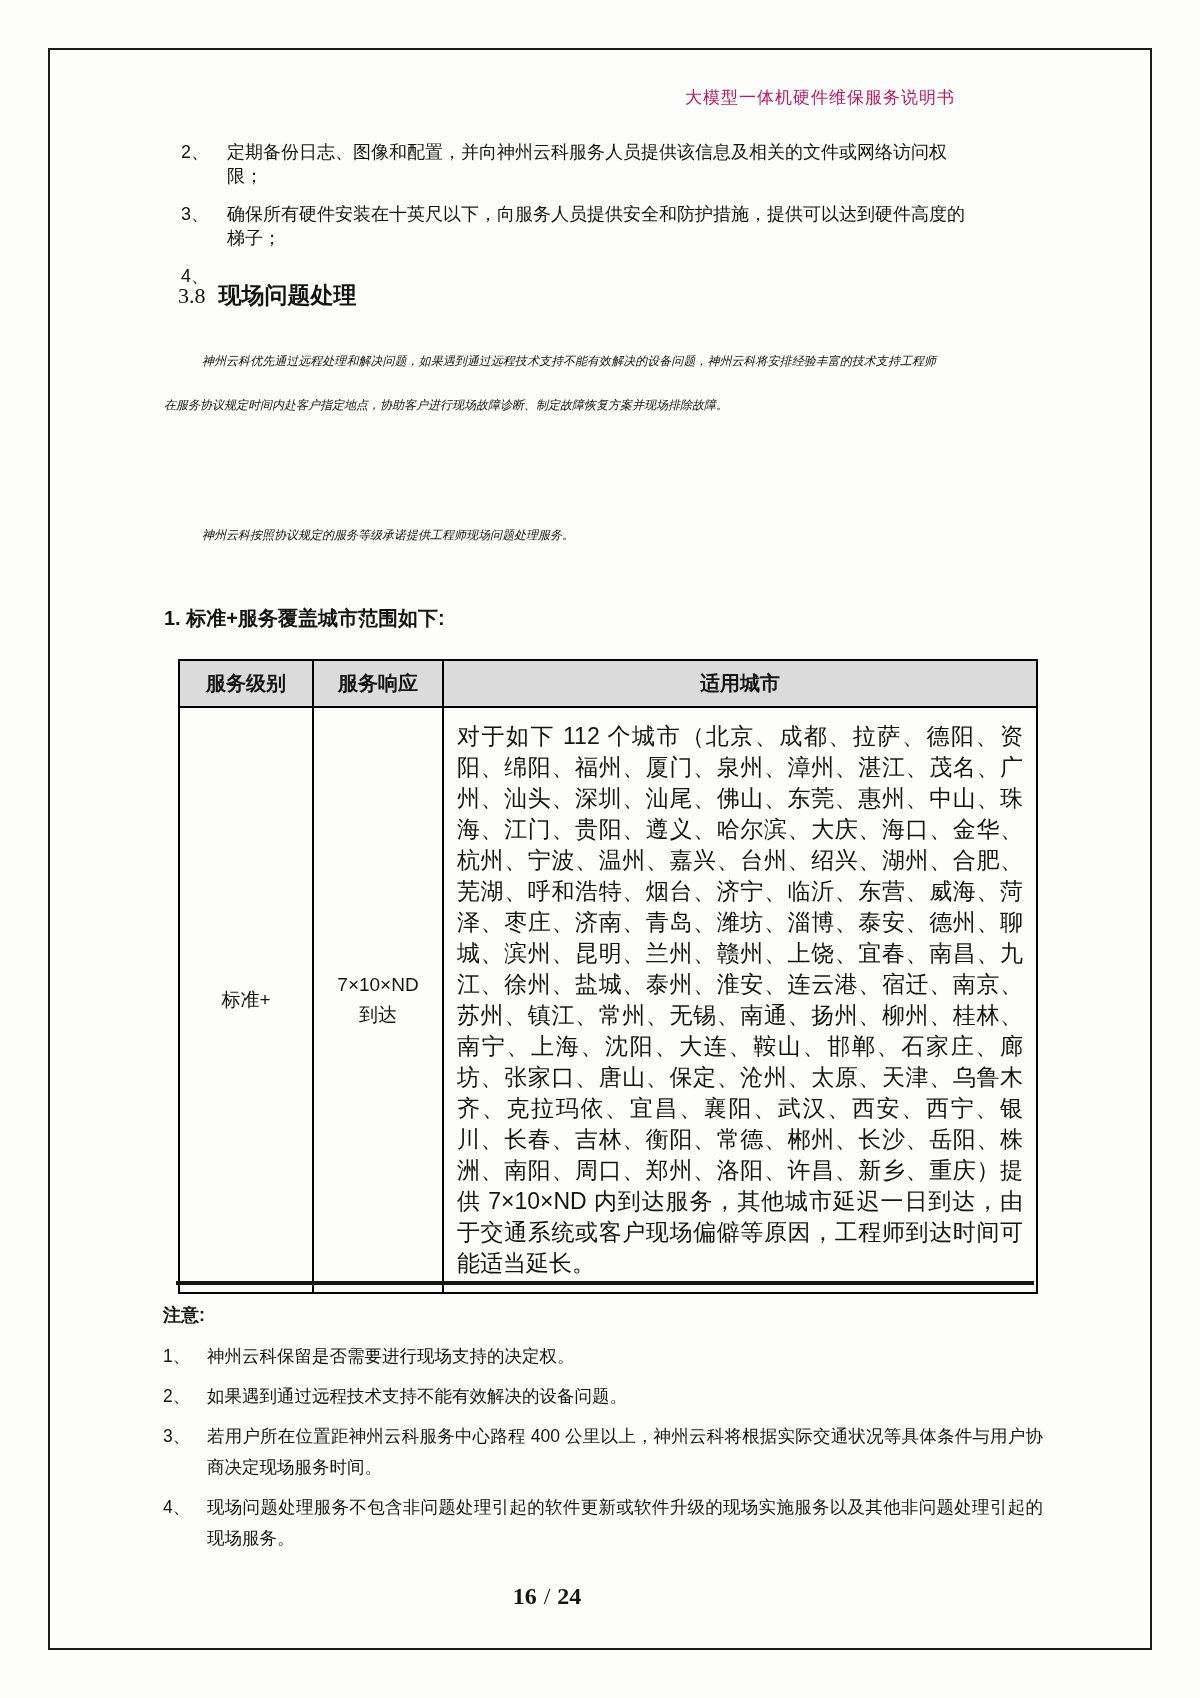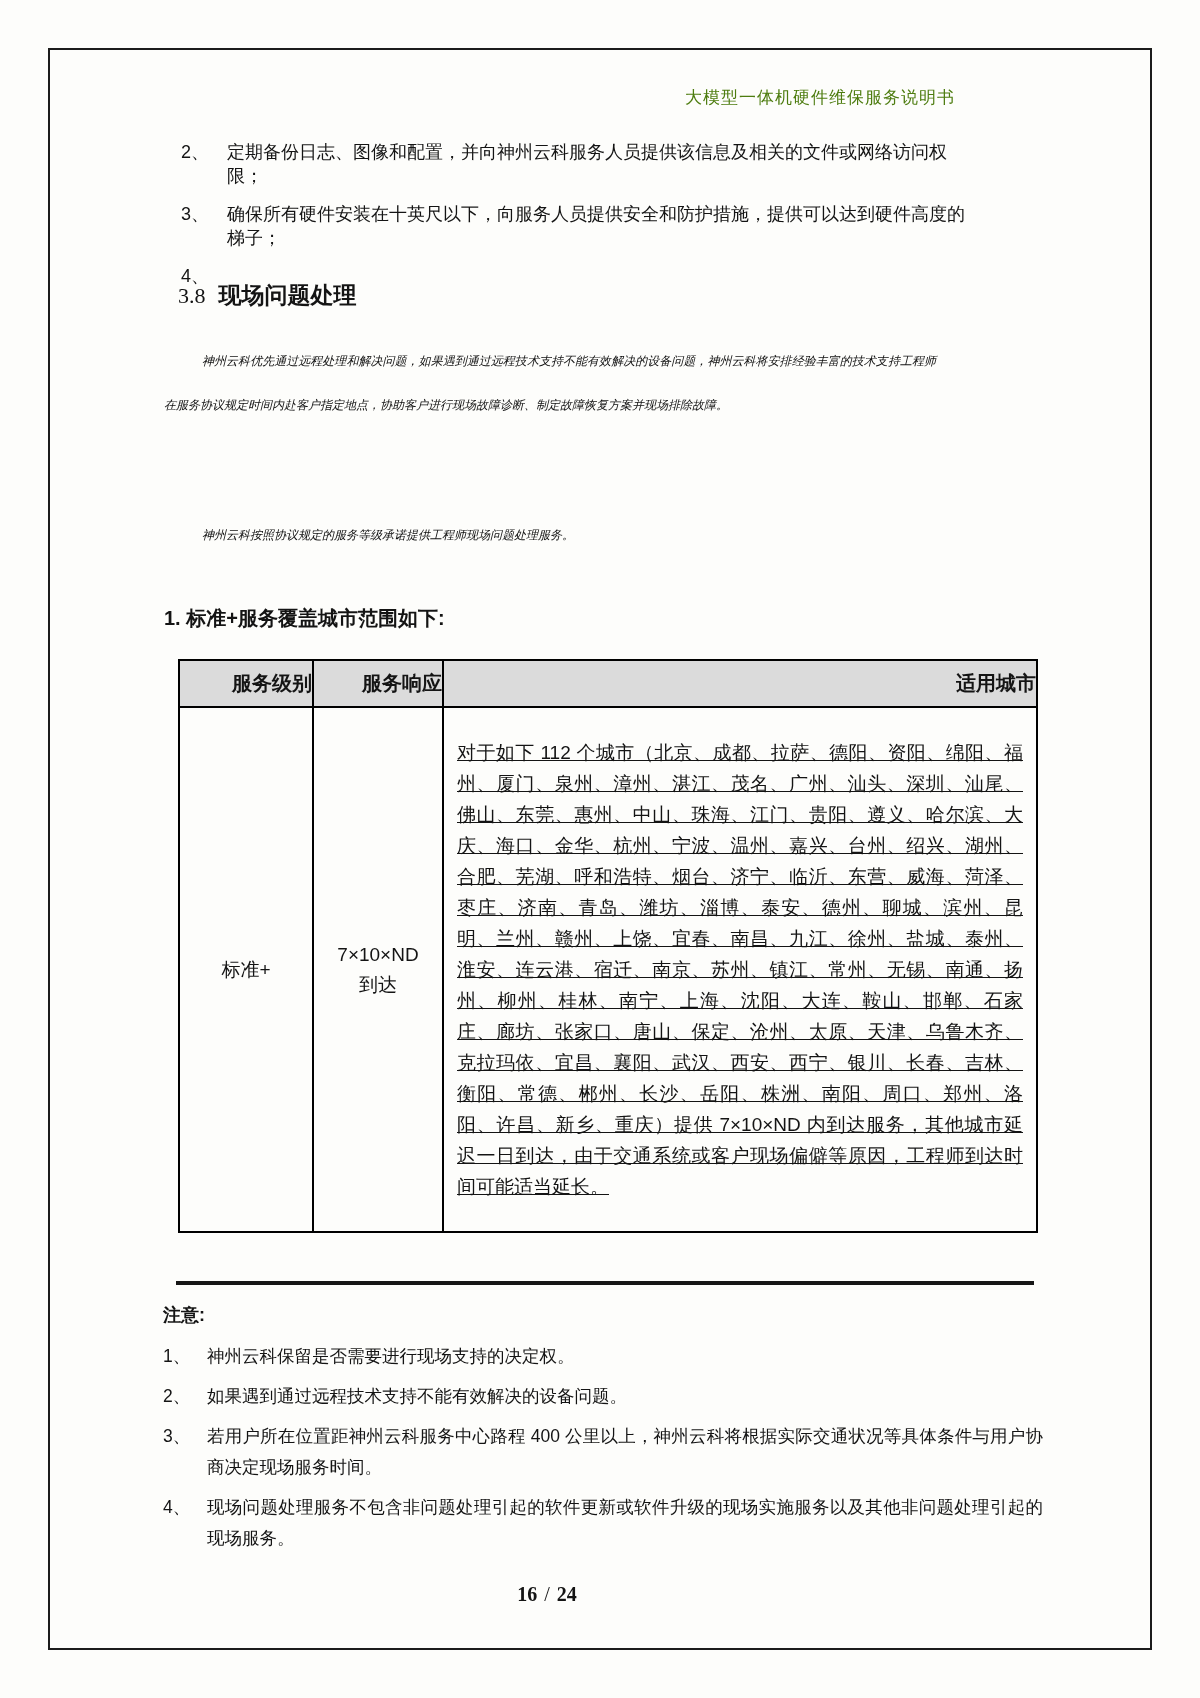--- a/index.html
+++ b/index.html
@@ -9,21 +9,21 @@
     font-family:"Liberation Sans", sans-serif;
     color:#141414; background:#fdfdfb;
   }
   .page-border {
     position:absolute; left:48px; top:48px; width:1104px; height:1602px;
     border:2px solid #1c1c1c; background:transparent;
   }
   .header-title {
     position:absolute; top:86px; left:163px; width:792px;
     text-align:right; font-family:"Liberation Serif", serif;
-    font-size:17px; letter-spacing:1px; color:#4d7c0f;
+    font-size:17px; letter-spacing:1px; color:#be185d;
   }
   .top-list { position:absolute; left:181px; top:140px; width:800px; }
   .top-item { display:flex; font-size:18px; line-height:24px; margin-bottom:14px; }
   .top-item .num { width:46px; flex:none; }
   .section-heading { position:absolute; left:178px; top:280px; white-space:nowrap; }
   .sec-num { font-family:"Liberation Serif", serif; font-size:22px; }
   .sec-title { font-weight:bold; font-size:23px; margin-left:13px; }
   .para {
     position:absolute; left:164px; width:772px;
     font-size:12px; line-height:44px; text-align:justify;
@@ -32,39 +32,39 @@
   .para1 { top:339px; }
   .para2 { top:513px; }
   .subheading { position:absolute; left:164px; top:605px; font-size:20px; font-weight:bold; }
   table.svc-table {
     position:absolute; left:178px; top:659px; width:858px;
     border-collapse:collapse; table-layout:fixed; font-size:19px;
   }
   .svc-table th, .svc-table td { border:2px solid #000; }
   .svc-table th {
     background:#dbdbdb; height:47px; font-size:20px; font-weight:bold;
-    text-align:right; vertical-align:middle;
+    text-align:center; vertical-align:middle;
   }
   .col-level { width:134px; }
   .col-response { width:130px; }
   .col-cities { width:594px; }
   .cell-center { text-align:center; vertical-align:middle; font-size:19px; line-height:30px; }
   .cell-cities {
-    padding:29px 13px; line-height:31px; text-align:justify;
-    text-justify:inter-ideograph; vertical-align:top; font-size:19px;text-decoration:underline;
+    padding:13px 13px; line-height:31px; text-align:justify;
+    text-justify:inter-ideograph; vertical-align:top; font-size:23px;
   }
   .rule { position:absolute; left:176px; top:1281px; width:858px; height:4px; background:#161616; }
   .notes-label { position:absolute; left:163px; top:1303px; font-size:18px; font-weight:bold; }
   .notes { position:absolute; left:163px; top:1341px; width:880px; }
   .note-item { display:flex; font-size:17.5px; line-height:31px; margin-bottom:9px; }
   .note-item .num { width:44px; flex:none; }
   .note-item .txt { flex:1; text-align:justify; }
   .footer {
     position:absolute; left:0; top:1583px; width:1094px; text-align:center;
-    font-family:"Liberation Serif", serif; font-size:20px;
+    font-family:"Liberation Serif", serif; font-size:24px;
   }
   .footer .pg { font-weight:bold; }
   .footer .sep { font-weight:normal; margin:0 7px; }
 </style>
 </head>
 <body>
 
 <div class="page-border"></div>
 
 <div class="header-title">大模型一体机硬件维保服务说明书</div>

